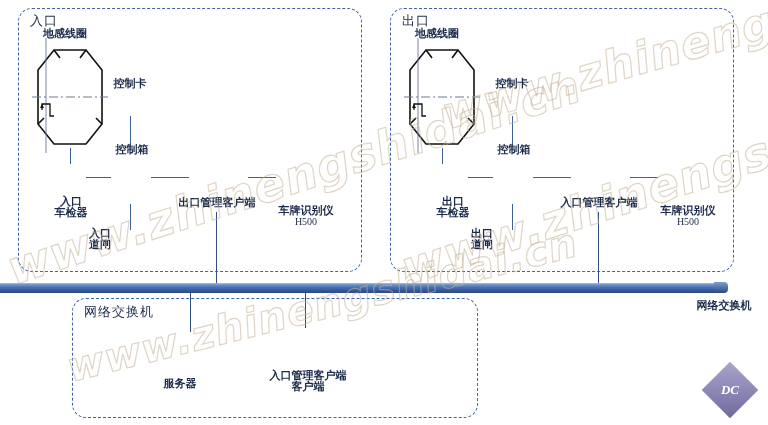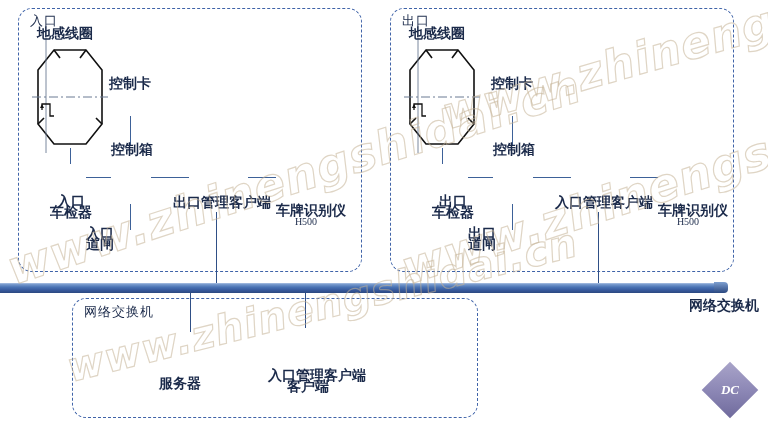--- a/index.html
+++ b/index.html
@@ -51,21 +51,21 @@
   .lnv{width:1.4px;}
   .lnh{height:1.4px;}
   .ln-dark{background:#2f4f86;}
 
   
   .coil{position:absolute;z-index:14;}
   .coil svg{display:block;}
 
   
   .lbl{
-    position:absolute;z-index:25;color:#1b2a4a;font-size:14px;line-height:11px;
+    position:absolute;z-index:25;color:#1b2a4a;font-size:11px;line-height:11px;
     text-align:center;white-space:nowrap;font-weight:bold;
   }
   .lbl-ltr{font-family:"Liberation Serif","DejaVu Serif",serif;font-weight:normal;font-size:10px;}
 
   
   .dev{position:absolute;z-index:20;}
 
   
   .detector{width:30px;height:30px;}
 

